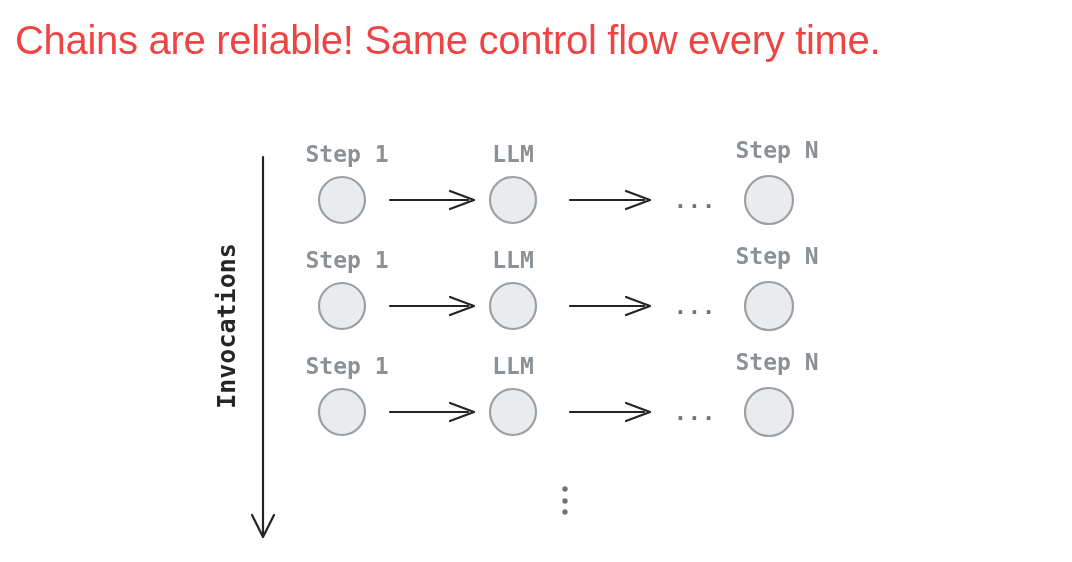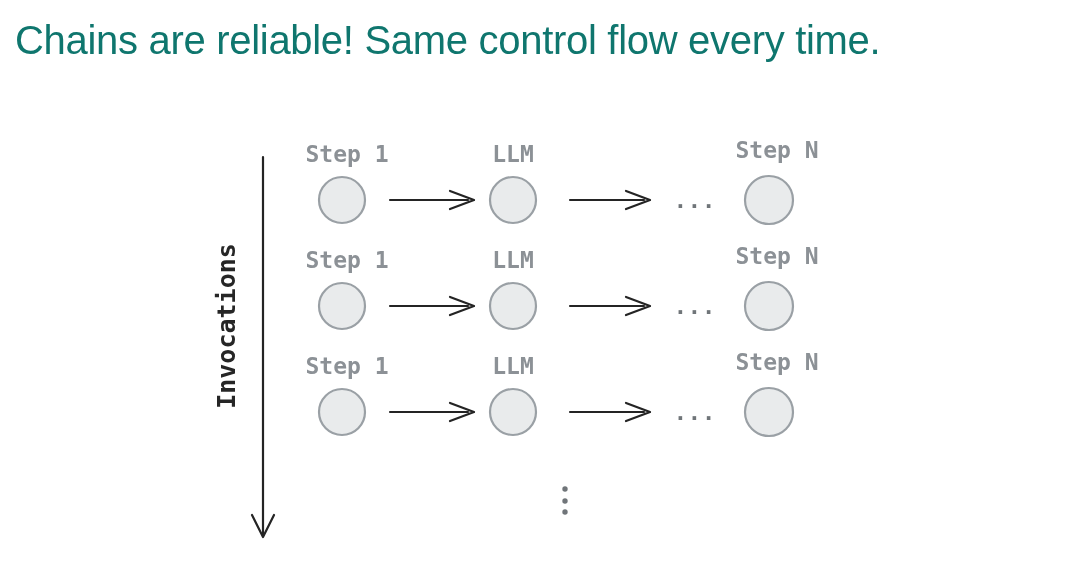--- a/index.html
+++ b/index.html
@@ -15,21 +15,21 @@
     font-family: "Liberation Sans", sans-serif;
   }
   .page-title {
     position: absolute;
     left: 15px;
     top: 18px;
     margin: 0;
     font-size: 40px;
     font-weight: 500;
     letter-spacing: -0.3px;
-    color: #0f766e;
+    color: #ef4444;
     white-space: nowrap;
   }
   .diagram-svg {
     position: absolute;
     left: 0;
     top: 0;
   }
   .node-label {
     font-family: "DejaVu Sans Mono", monospace;
     font-size: 23px;

